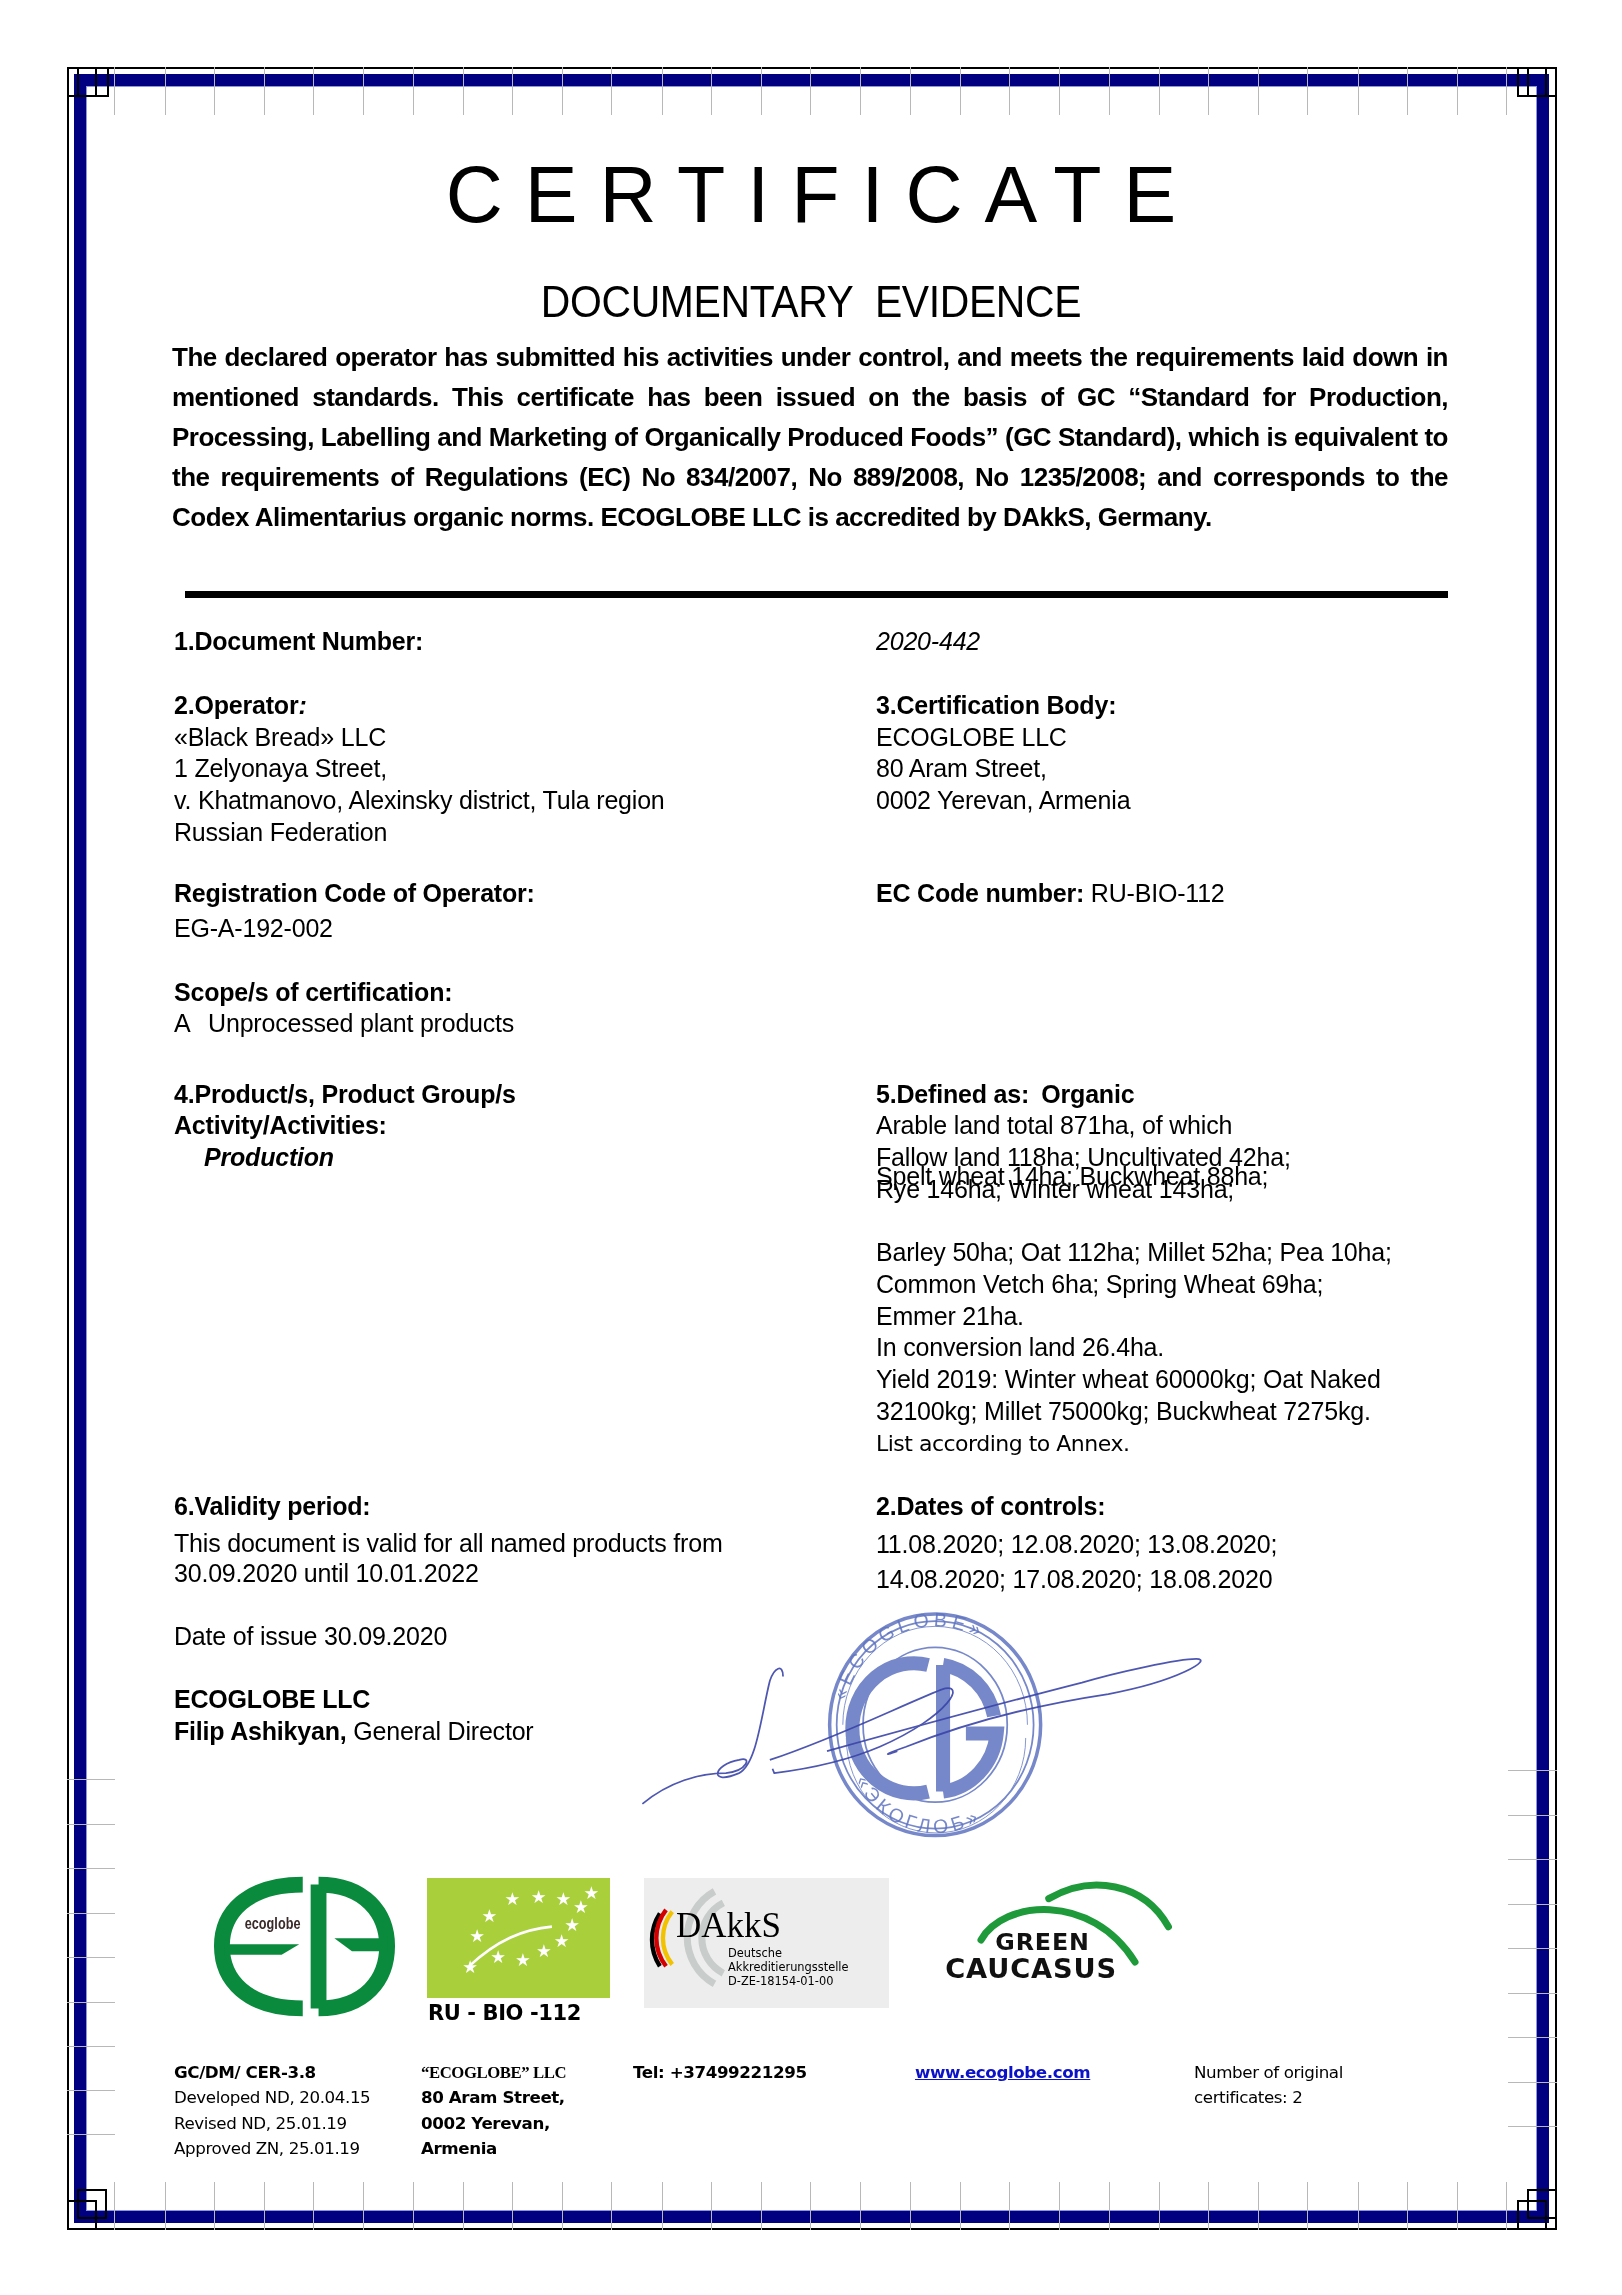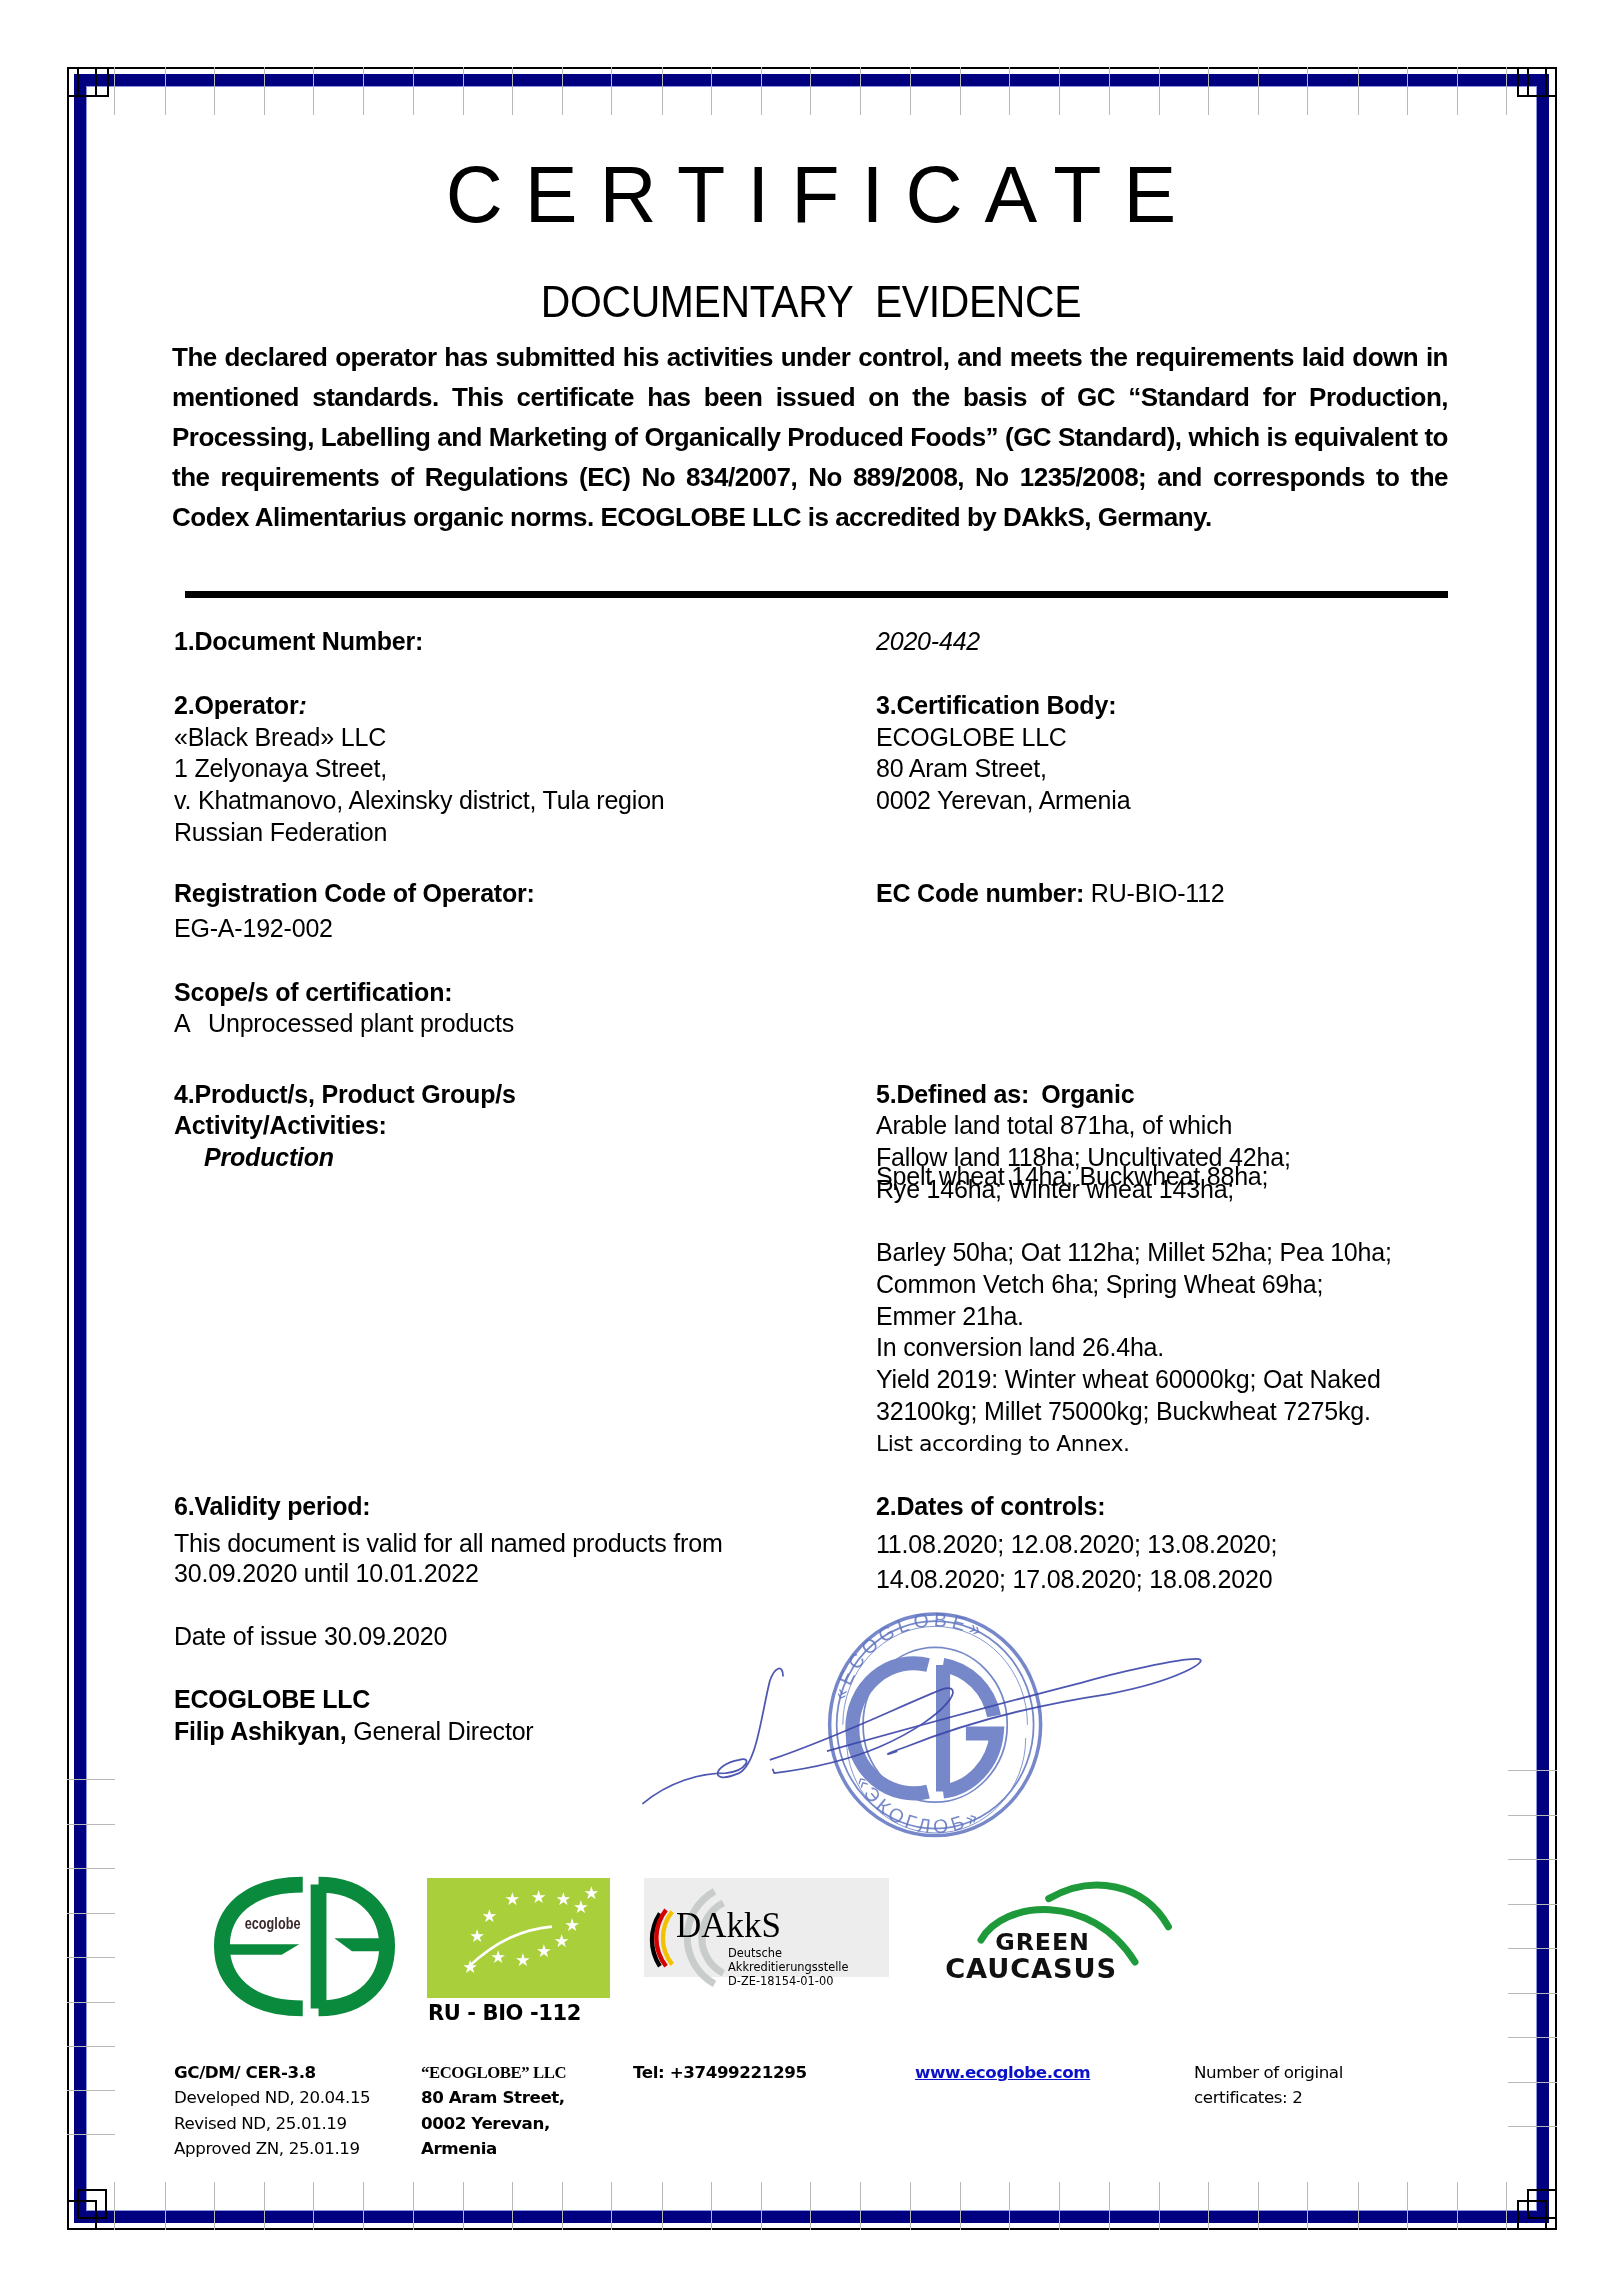--- a/index.html
+++ b/index.html
@@ -22,21 +22,21 @@
 
   .divider { position:absolute; left:185px; top:591px; width:1263px; height:7px; background:#000; }
 
   .field-label { font-weight:700; }
   .txt { position:absolute; font-size:25px; line-height:32px; white-space:nowrap; letter-spacing:-0.2px; }
   .ital { font-style:italic; }
   .calibri { font-family:"DejaVu Sans", sans-serif; font-size:22px; letter-spacing:-0.5px; }
 
   
   .eu-leaf { position:absolute; left:427px; top:1878px; width:183px; height:120px; background:#a9cf3b; }
-  .dakks { position:absolute; left:644px; top:1878px; width:245px; height:99px; background:#ededed; }
+  .dakks { position:absolute; left:644px; top:1878px; width:245px; height:130px; background:#ededed; }
   .footer-txt { position:absolute; font-family:"DejaVu Sans", sans-serif; font-size:16.7px; line-height:25.5px; white-space:nowrap; letter-spacing:-0.4px; }
   .b { font-weight:700; }
   a.link { color:#0b12c8; text-decoration:underline; font-weight:700; }
 </style>
 </head>
 <body>
 
 <div class="frame-outer"></div>
 <div class="frame-blue"></div>
 <div>

